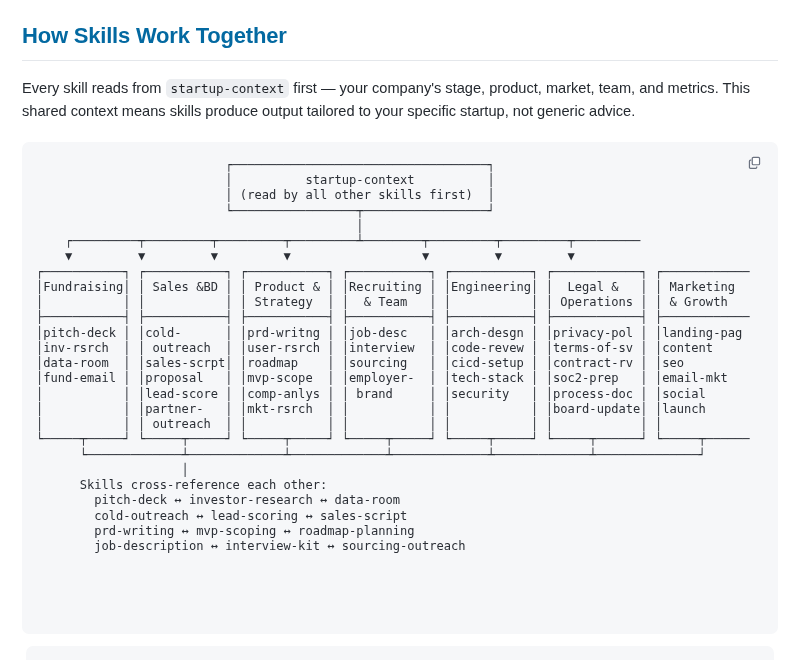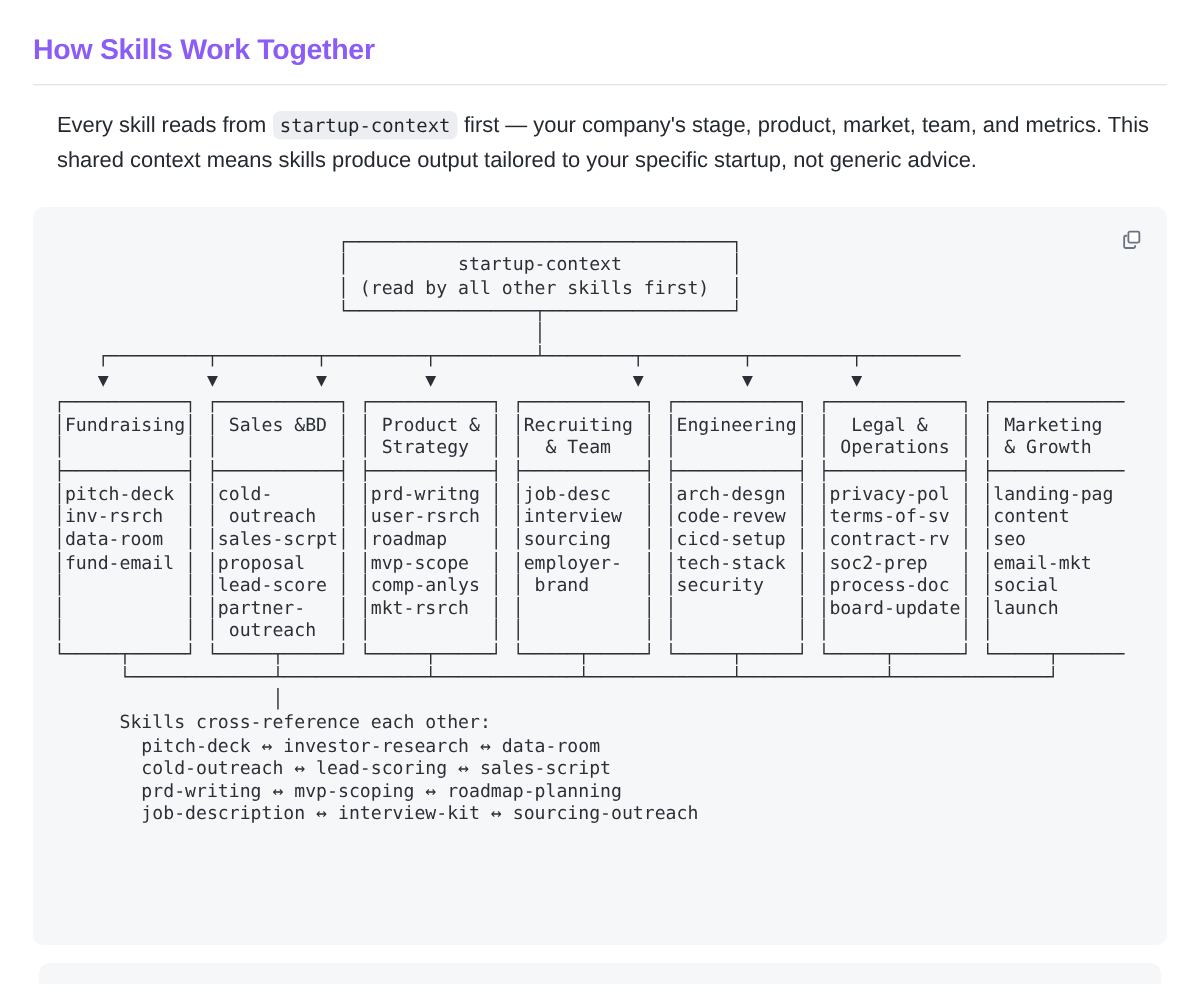--- a/index.html
+++ b/index.html
@@ -14,39 +14,39 @@
     font-family: "Liberation Sans", sans-serif;
     color: #1f2328;
   }
 
   .page {
     padding: 0 22px;
     box-sizing: border-box;
   }
 
   .page-title {
-    font-size: 19px;
+    font-size: 22px;
     font-weight: bold;
     letter-spacing: -0.2px;
-    color: #8b5cf6;
+    color: #0369a1;
     margin: 22px 0 10px 0;
     line-height: 1.25;
   }
 
   .title-rule {
     height: 1px;
     background: #e4e7eb;
     margin: 0 0 16px 0;
   }
 
   .intro {
     font-size: 14.6px;
     line-height: 1.62;
     color: #24292f;
-    margin: 0 0 18px 16px;
+    margin: 0 0 18px 0;
     max-width: 760px;
   }
 
   code.inline {
     font-family: "DejaVu Sans Mono", "Liberation Mono", monospace;
     font-size: 12.6px;
     background: #eceef1;
     border-radius: 5px;
     padding: 2px 5px;
     color: #1f2328;

